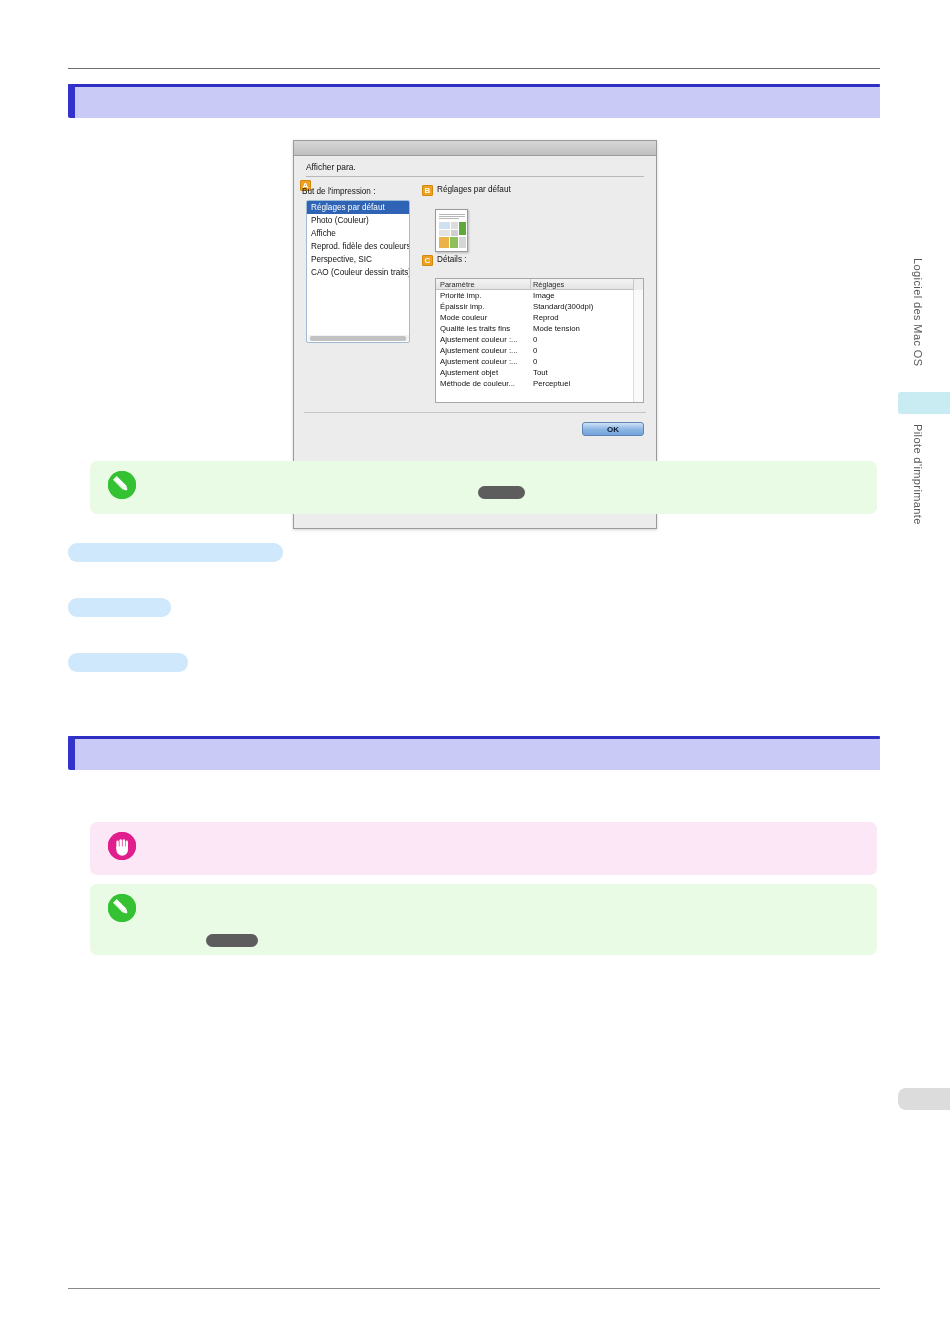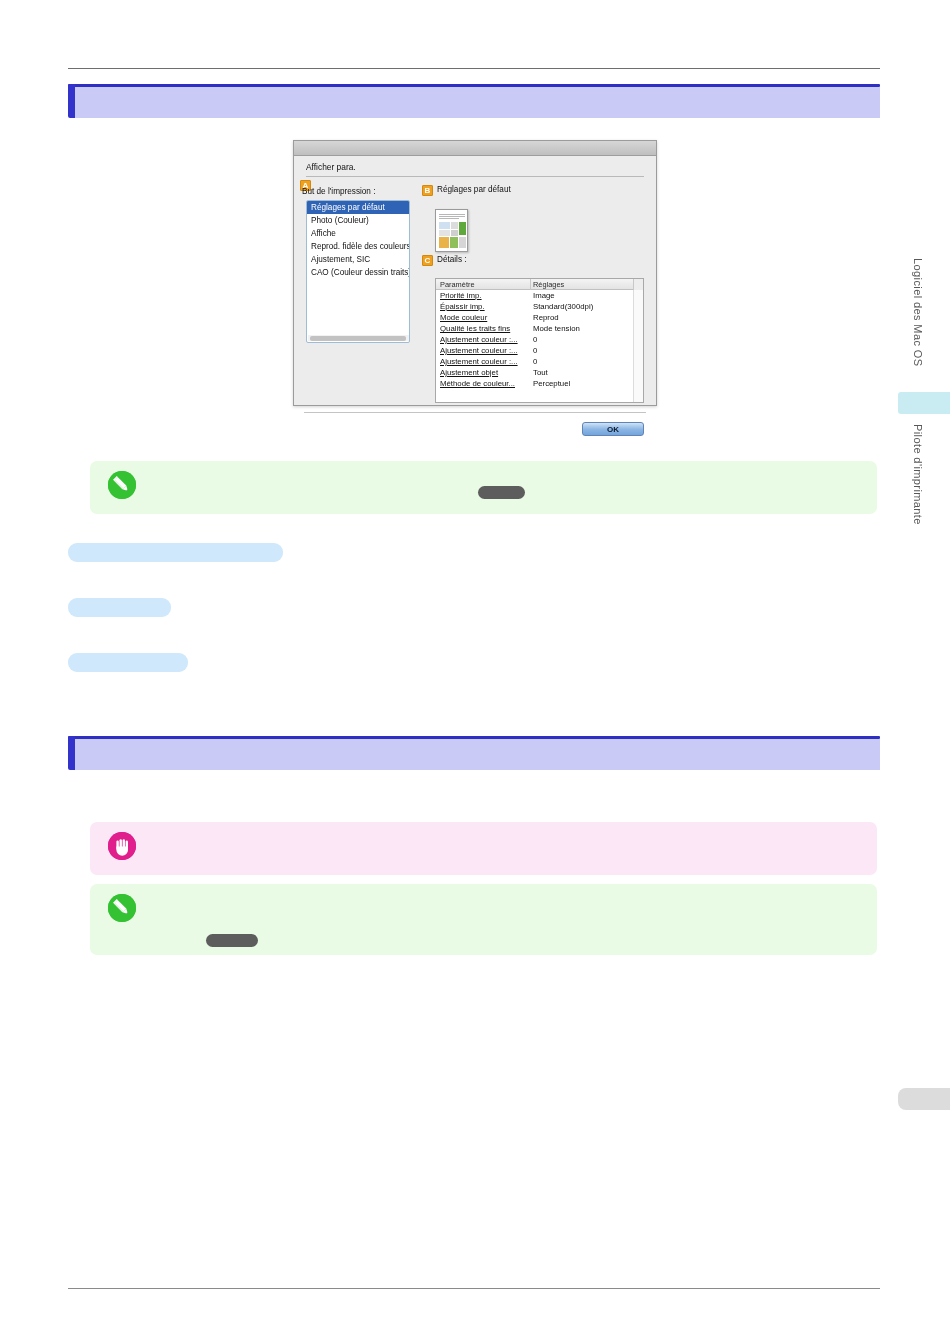--- a/index.html
+++ b/index.html
@@ -67,21 +67,21 @@
   }
   .vtab-marker {
     position:absolute; background:#c8ecf2; border-radius:3px 0 0 3px;
   }
   .corner-tab {
     position:absolute; background:#dcdcdc; border-radius:8px 0 0 8px;
   }
 
   
   .dlg {
-    position:absolute; left:293px; top:140px; width:364px; height:266px;
+    position:absolute; left:293px; top:140px; width:364px; height:389px;
     background:#ececec; border:1px solid #9b9b9b;
     box-shadow:0 1px 3px rgba(0,0,0,.18);
     font-size:8.2px; color:#1a1a1a;
   }
   .dlg-titlebar {
     position:absolute; left:0; top:0; width:100%; height:15px;
     background:linear-gradient(#d6d6d6,#bfbfbf);
     border-bottom:1px solid #9d9d9d;
   }
   .dlg-body { position:absolute; left:0; top:15px; width:100%; height:289px; }
@@ -139,21 +139,21 @@
     background:linear-gradient(#f4f4f4,#e3e3e3);
     border-bottom:1px solid #c0c0c0;
   }
   .dtl-head .c1 { position:absolute; left:4px; top:1px; font-size:7.4px; color:#2b2b2b; }
   .dtl-head .c2 { position:absolute; left:97px; top:1px; font-size:7.4px; color:#2b2b2b; }
   .dtl-head .sep { position:absolute; left:94px; top:0; width:1px; height:11px; background:#c8c8c8; }
   .dtl-head .gripe { position:absolute; right:0; top:0; width:10px; height:11px;
                      background:#ededed; border-left:1px solid #c8c8c8; }
   .dtl-rows { position:absolute; left:0; top:11px; width:100%; }
   .dtl-row { height:11px; line-height:11px; font-size:7.8px; color:#111; position:relative; }
-  .dtl-row .k { position:absolute; left:4px; white-space:nowrap;text-decoration:underline; }
+  .dtl-row .k { position:absolute; left:4px; white-space:nowrap; }
   .dtl-row .v { position:absolute; left:97px; white-space:nowrap; }
   .detail-scrollcol {
     position:absolute; right:0; top:11px; width:10px; bottom:0;
     background:#fafafa; border-left:1px solid #dcdcdc;
   }
 
   .dlg-footer-hr {
     position:absolute; left:10px; top:256px; width:342px; height:1px; background:#c4c4c4;
   }
   .ok-btn {
@@ -188,21 +188,21 @@
 
       <div class="sq-badge" style="left:6px; top:24px;">A</div>
 
       <div class="field-label" style="left:8px; top:31px;">But de l'impression :</div>
 
       <div class="listbox">
         <div class="opt sel">Réglages par défaut</div>
         <div class="opt">Photo (Couleur)</div>
         <div class="opt">Affiche</div>
         <div class="opt">Reprod. fidèle des couleurs</div>
-        <div class="opt">Ajustement, SIC</div>
+        <div class="opt">Perspective, SIC</div>
         <div class="opt">CAO (Couleur dessin traits)</div>
         <div class="listbox-scroll">
           <div class="thumb"></div>
         </div>
       </div>
 
       <div class="sq-badge" style="left:128px; top:29px;">B</div>
       <div class="field-label" style="left:143px; top:29px;">Réglages par défaut</div>
 
       <div class="thumb-doc">

